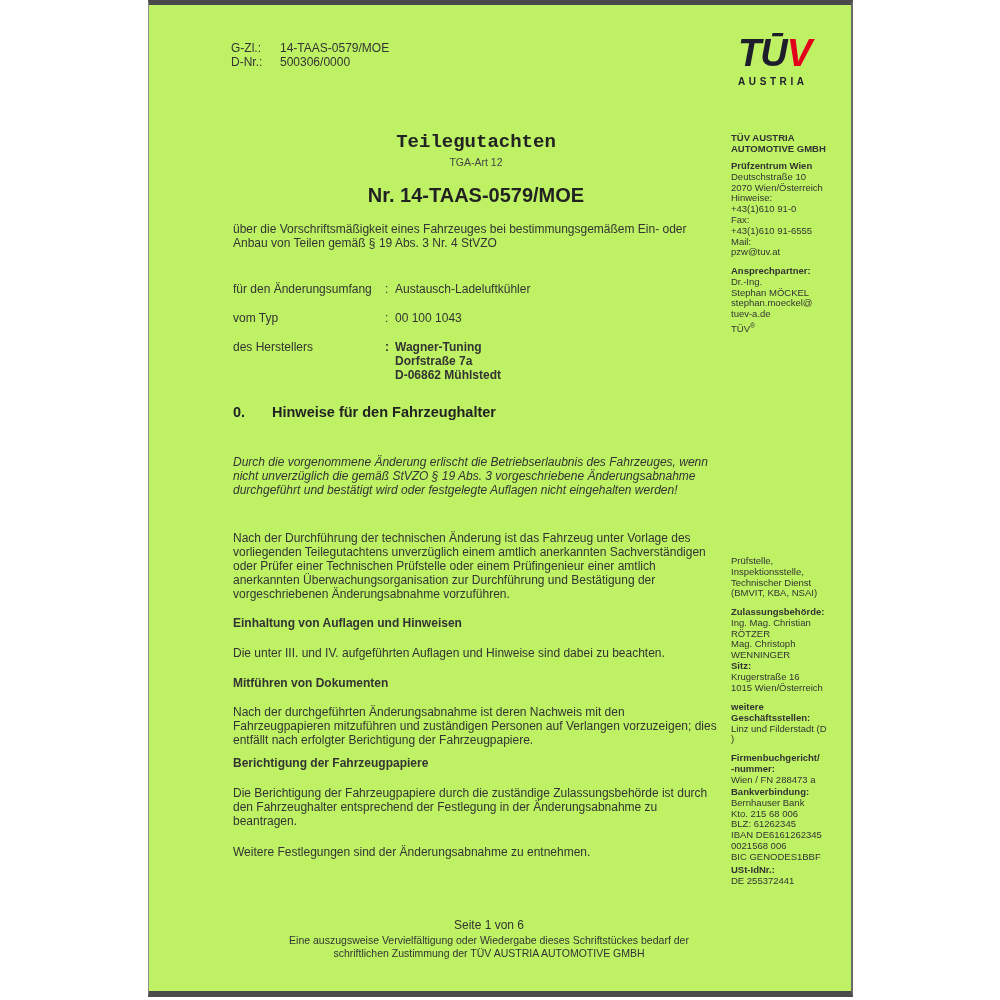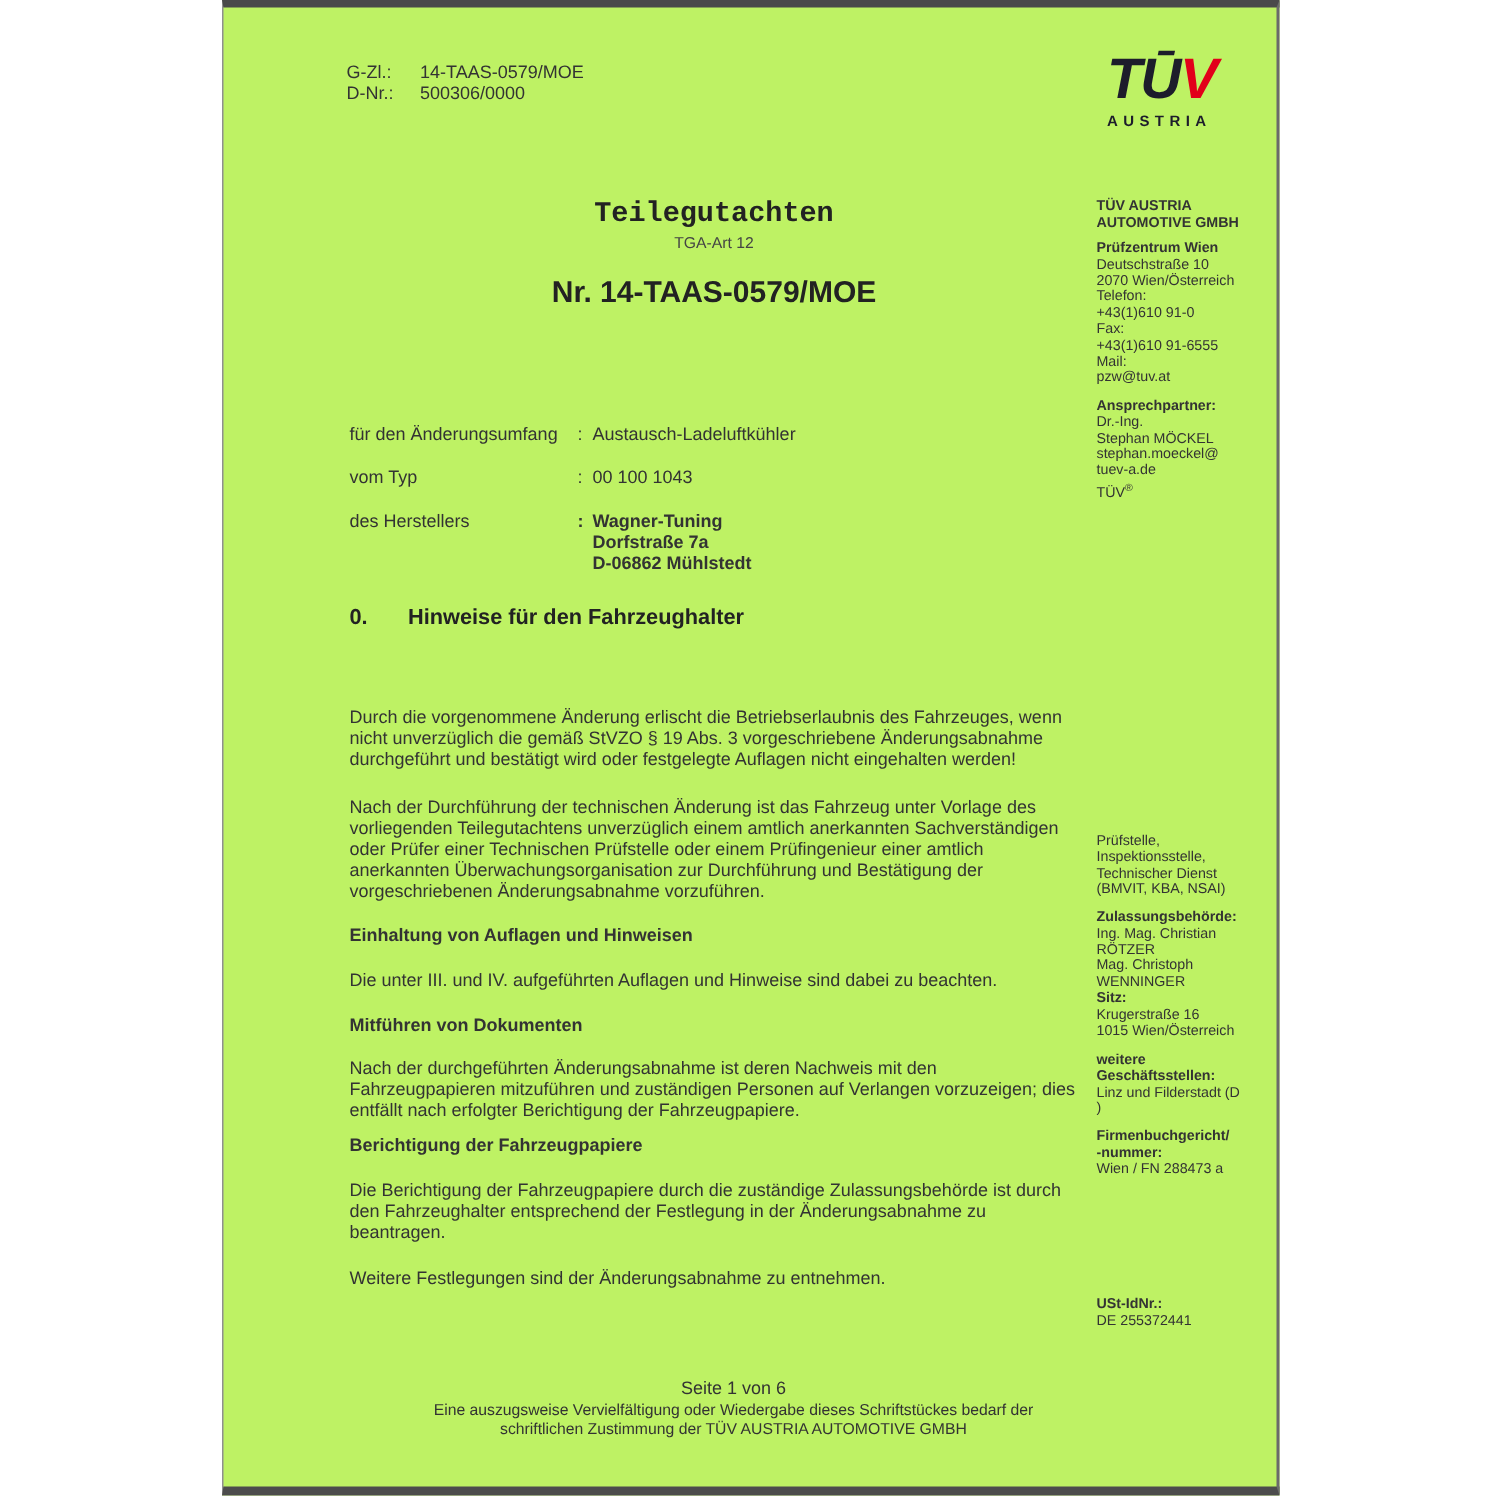--- a/index.html
+++ b/index.html
@@ -29,21 +29,21 @@
   .doc-number{font-size:20px;font-weight:bold;margin-top:16px;color:#222;}
   
   .main-text{left:84px;width:486px;font-size:12px;line-height:14px;color:#333;}
   .intro{top:217px;}
   .details{top:277px;}
   .detail-row{display:grid;grid-template-columns:152px 10px auto;margin-bottom:15px;}
   .bold{font-weight:bold;}
   .sec-head{top:400px;display:flex;font-size:14.5px;font-weight:bold;color:#222;}
   .sec-num{width:39px;}
   .sub{font-weight:bold;}
-  .b0{top:437px;} .b1{top:466px;} .b2{top:526px;} .b3{top:611px;} .b4{top:641px;}
+  .b0{top:437px;} .b1{top:450px;font-style:italic;} .b2{top:526px;} .b3{top:611px;} .b4{top:641px;}
   .b5{top:671px;} .b6{top:700px;} .b7{top:751px;} .b8{top:781px;} .b9{top:840px;}
   
   .sidebar{left:582px;top:0;width:122px;height:100%;font-size:9.5px;line-height:10.8px;color:#333;}
   .sb-block{position:absolute;left:0;width:122px;}
   .sb-title{font-weight:bold;}
   .sb-company{top:128px;}
   .sb-center{top:156px;}
   .sb-contact{top:261px;}
   .sb-tuvmark{top:316px;}
   .sb-roles{top:551px;}
@@ -79,20 +79,21 @@
     <div class="logo-word"><span>TŪ</span><span class="logo-v">V</span></div>
     <div class="logo-region">AUSTRIA</div>
   </div>
 
   <div class="abs titleblock">
     <div class="doc-title">Teilegutachten</div>
     <div class="doc-subtitle">TGA-Art 12</div>
     <div class="doc-number">Nr. 14-TAAS-0579/MOE</div>
   </div>
 
+  <div class="abs main-text intro">über die Vorschriftsmäßigkeit eines Fahrzeuges bei bestimmungsgemäßem Ein- oder Anbau von Teilen gemäß § 19 Abs. 3 Nr. 4 StVZO</div>
 
   <div class="abs main-text details">
     <div class="detail-row">
       <span>für den Änderungsumfang</span>
       <span>:</span>
       <span>Austausch-Ladeluftkühler</span>
     </div>
     <div class="detail-row">
       <span>vom Typ</span>
       <span>:</span>
@@ -131,21 +132,21 @@
           <div>AUTOMOTIVE GMBH</div>
         </div>
     </div>
     <div class="sb-block sb-center">
       <div class="sb-title">
           <div>Prüfzentrum Wien</div>
         </div>
       <div>
           <div>Deutschstraße 10</div>
           <div>2070 Wien/Österreich</div>
-          <div>Telefon:</div>
+          <div>Hinweise:</div>
           <div>+43(1)610 91-0</div>
           <div>Fax:</div>
           <div>+43(1)610 91-6555</div>
           <div>Mail:</div>
           <div>pzw@tuv.at</div>
         </div>
     </div>
     <div class="sb-block sb-contact">
       <div class="sb-title">
           <div>Ansprechpartner:</div>
@@ -198,20 +199,33 @@
           <div>)</div>
         </div>
     </div>
     <div class="sb-block sb-registry">
       <div class="sb-title">
           <div>Firmenbuchgericht/</div>
           <div>-nummer:</div>
         </div>
       <div>
           <div>Wien / FN 288473 a</div>
+        </div>
+    </div>
+    <div class="sb-block sb-bank">
+      <div class="sb-title">
+          <div>Bankverbindung:</div>
+        </div>
+      <div>
+          <div>Bernhauser Bank</div>
+          <div>Kto. 215 68 006</div>
+          <div>BLZ: 61262345</div>
+          <div>IBAN DE6161262345</div>
+          <div>0021568 006</div>
+          <div>BIC GENODES1BBF</div>
         </div>
     </div>
     <div class="sb-block sb-vat">
       <div class="sb-title">
           <div>USt-IdNr.:</div>
         </div>
       <div>
           <div>DE 255372441</div>
         </div>
     </div>

